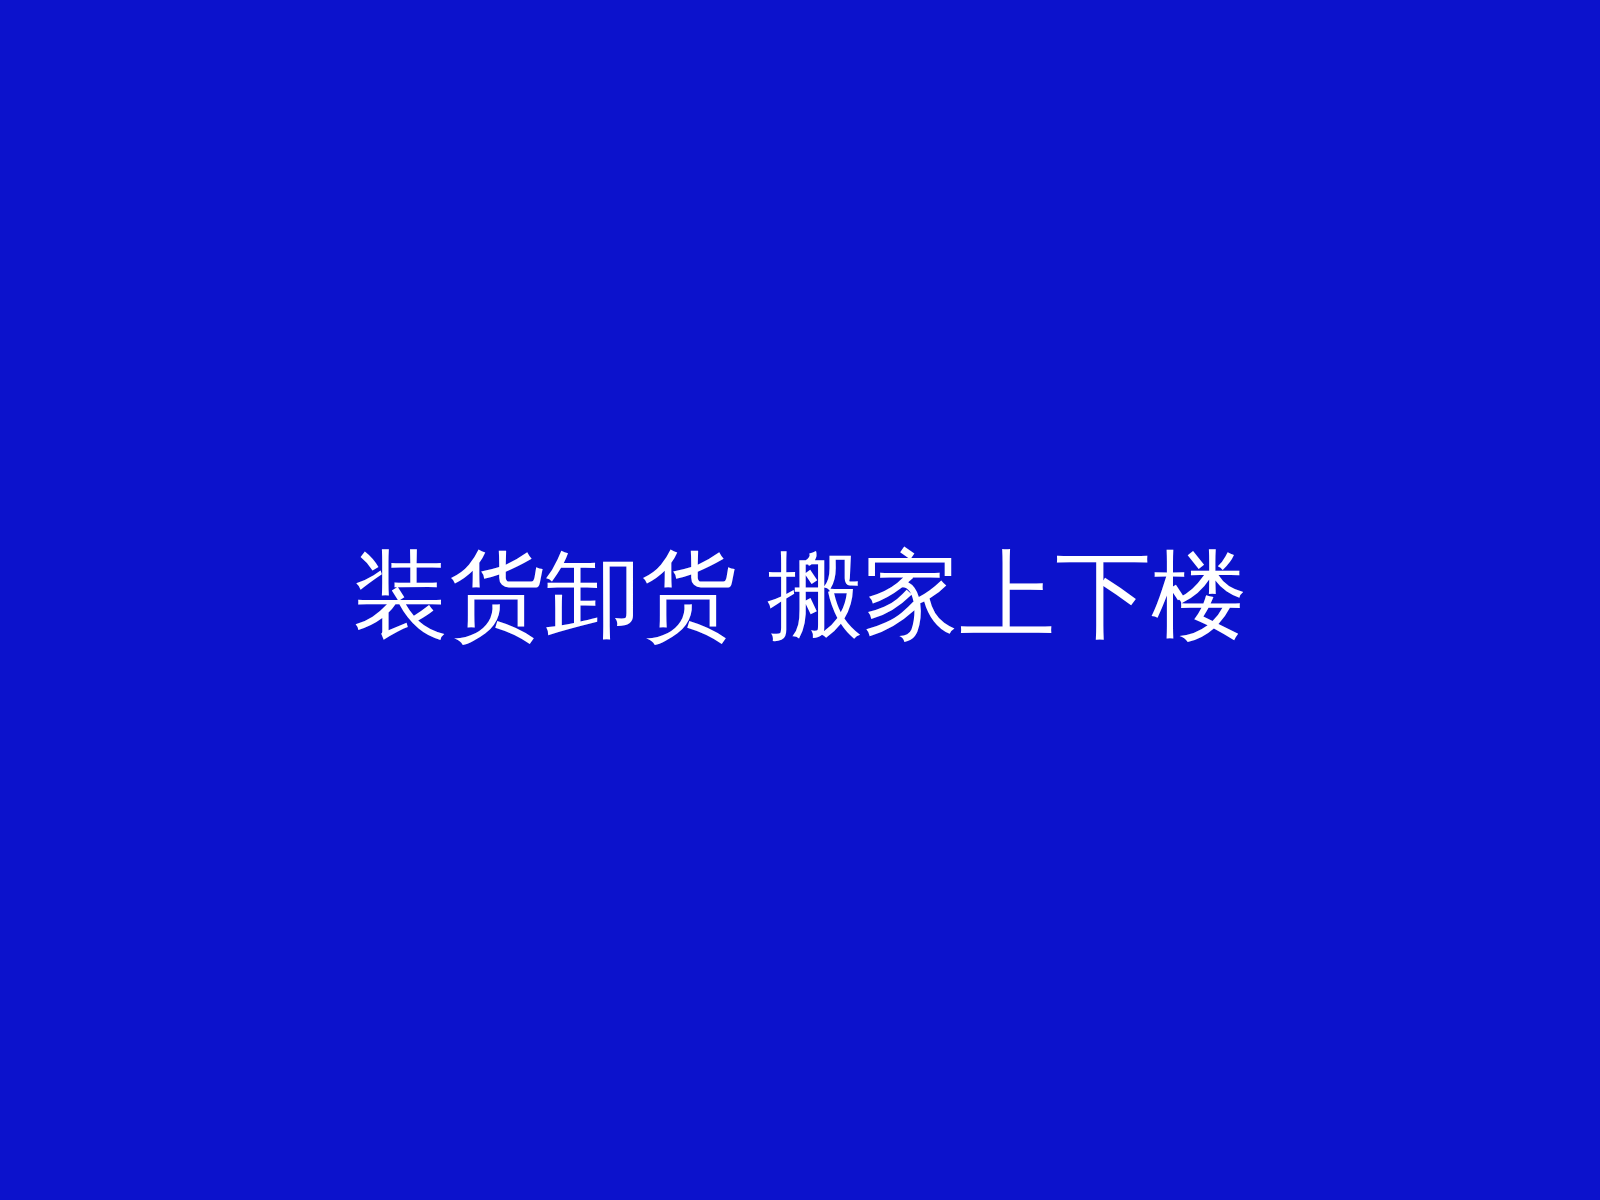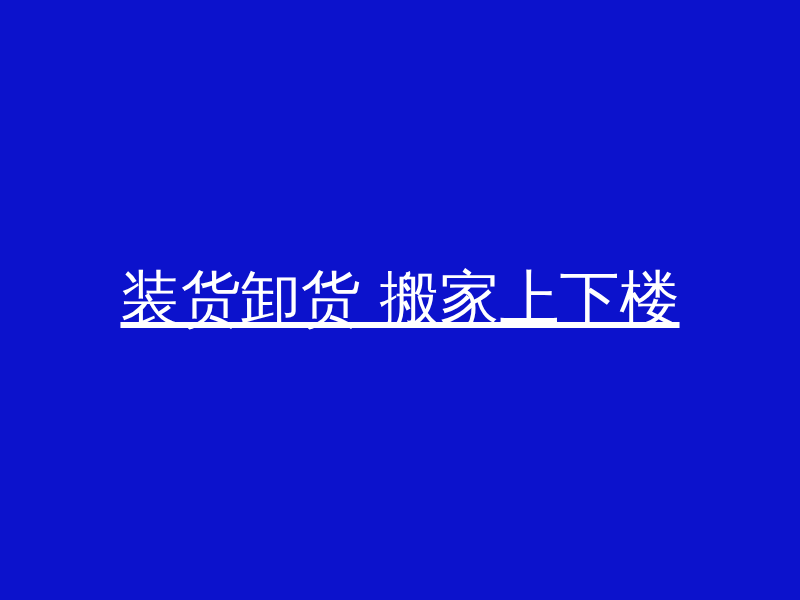--- a/index.html
+++ b/index.html
@@ -19,29 +19,28 @@
     height: 600px;
     box-sizing: border-box;
     display: flex;
     align-items: center;
     justify-content: center;
     background-color: #0c12cc;
   }
   #banner-text {
     color: #ffffff;
     font-family: "DejaVu Sans", "Liberation Sans", sans-serif;
-    font-size: 60px;
+    font-size: 48px;
     font-weight: 400;
     line-height: 1;
     letter-spacing: 0px;
     white-space: pre;
     text-align: center;
     user-select: none;
     transform: translateY(-2px);
-    text-decoration: underline;
   }
 </style>
 </head>
 <body>
 
 <div id="banner">
   <div id="banner-text">装货卸货 搬家上下楼</div>
 </div>
 
 </body></html>

